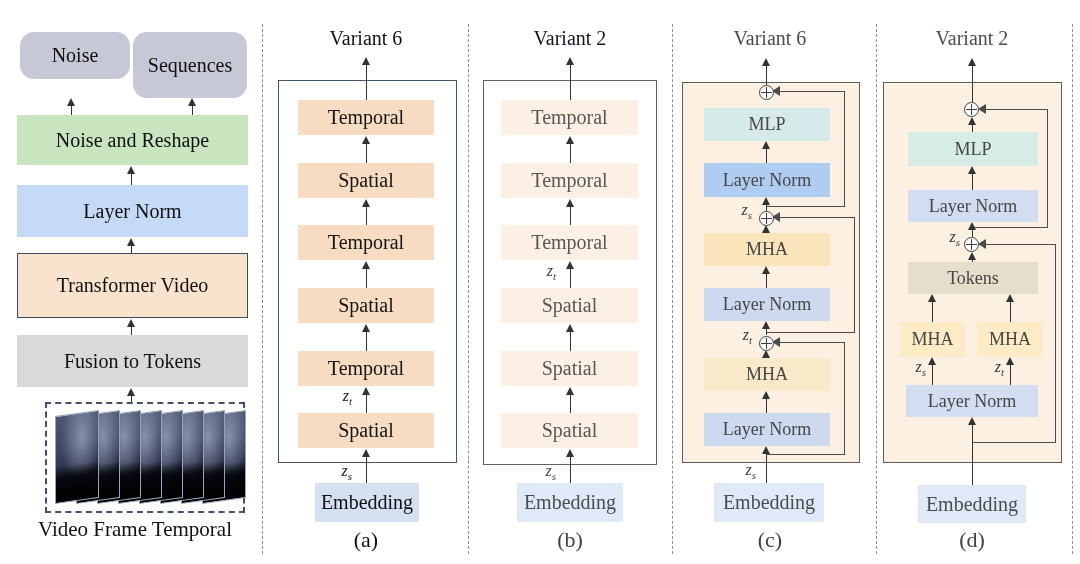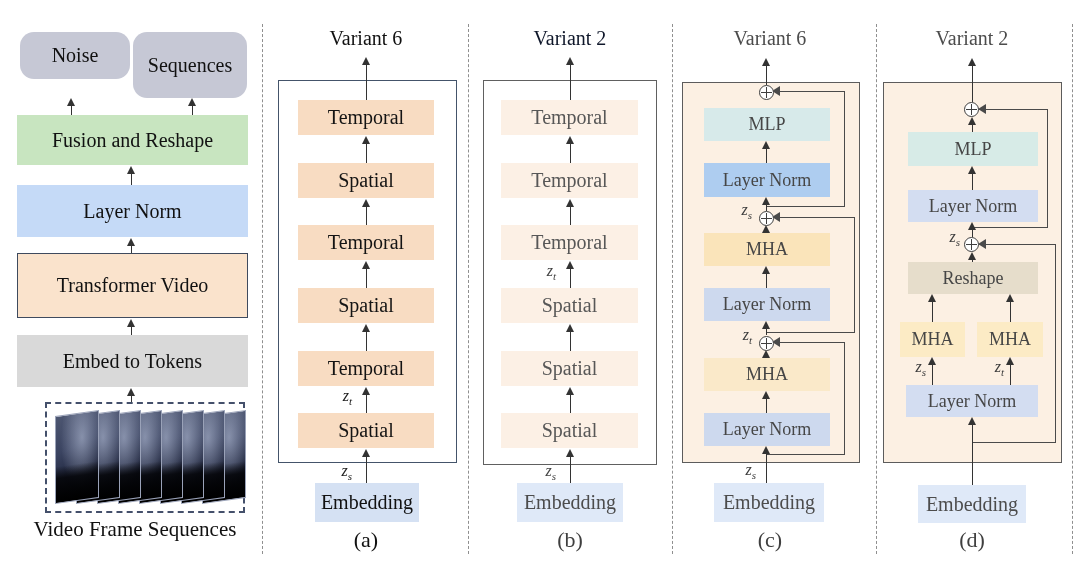--- a/index.html
+++ b/index.html
@@ -56,47 +56,47 @@
   <div>
     <div class="box lleft" style="left:20px;top:32px;width:110px;height:47px;background:#c6c8d5;border-radius:14px;">
         <span>Noise</span>
       </div>
     <div class="box lleft" style="left:133px;top:32px;width:114px;height:66px;background:#c6c8d5;border-radius:14px;">
         <span>Sequences</span>
       </div>
     <div class="arr" style="left:71px;top:105px;height:10px"></div>
     <div class="arr" style="left:192px;top:105px;height:10px"></div>
     <div class="box lleft" style="left:17px;top:115px;width:231px;height:50px;background:#c8e5c0;">
-        <span>Fusion and Reshape</span>
+        <span>Noise and Reshape</span>
       </div>
     <div class="arr" style="left:131px;top:173px;height:12px"></div>
     <div class="box lleft" style="left:17px;top:185px;width:231px;height:52px;background:#c5daf7;">
         <span>Layer Norm</span>
       </div>
     <div class="arr" style="left:131px;top:245px;height:8px"></div>
     <div class="box lleft" style="left:17px;top:253px;width:231px;height:65px;background:#fae3cc;border:1.8px solid #3e4a5e;">
         <span>Transformer Video</span>
       </div>
     <div class="arr" style="left:131px;top:326px;height:9px"></div>
     <div class="box lleft" style="left:17px;top:335px;width:231px;height:52px;background:#d9d9d9;">
-        <span>Embed to Tokens</span>
+        <span>Fusion to Tokens</span>
       </div>
     <div class="arr" style="left:131px;top:395px;height:7px"></div>
     <div class="framebox">
       <div class="frame" style="left:8px;z-index:8"></div>
       <div class="frame" style="left:29px;z-index:7"></div>
       <div class="frame" style="left:50px;z-index:6"></div>
       <div class="frame" style="left:71px;z-index:5"></div>
       <div class="frame" style="left:92px;z-index:4"></div>
       <div class="frame" style="left:113px;z-index:3"></div>
       <div class="frame" style="left:134px;z-index:2"></div>
       <div class="frame" style="left:155px;z-index:1"></div>
     </div>
     <div class="box" style="left:10px;top:514px;width:250px;height:30px;font-size:21px;color:#111;">
-        <span>Video Frame Sequences</span>
+        <span>Video Frame Temporal</span>
       </div>
   </div>
 
   <div>
     <div class="title" style="left:306px;top:27px;color:#111;">Variant 6</div>
     <div class="box vbox1" style="left:278px;top:80px;width:179px;height:383px;"></div>
     <div class="arr" style="left:366px;top:64px;height:36px"></div>
     <div class="box blk1" style="left:298px;top:100px;width:136px;height:35px">
         <span>Temporal</span>
       </div>
@@ -225,21 +225,21 @@
     <div class="arr" style="left:972px;top:124px;height:8px"></div>
     <div class="box sml" style="left:908px;top:190px;width:130px;height:32px;background:#d3ddf1;">
         <span>Layer Norm</span>
       </div>
     <div class="arr" style="left:972px;top:173px;height:17px"></div>
     <div class="arr" style="left:972px;top:229px;height:8px"></div>
     <span class="zlab" style="left:928px;top:228px;width:32px;color:#3d3d3d;"><span>z</span><span class="zsub">s</span></span>
     <div class="oplus" style="left:964px;top:237px"></div>
     <div class="arr" style="left:972px;top:259px;height:3px"></div>
     <div class="box sml" style="left:908px;top:262px;width:130px;height:32px;background:#e6ddcb;">
-        <span>Reshape</span>
+        <span>Tokens</span>
       </div>
     <div class="arr" style="left:932px;top:301px;height:21px"></div>
     <div class="arr" style="left:1010px;top:301px;height:21px"></div>
     <div class="box sml" style="left:900px;top:322px;width:65px;height:35px;background:#fcebc5;">
         <span>MHA</span>
       </div>
     <div class="box sml" style="left:977px;top:322px;width:66px;height:35px;background:#fcebc5;">
         <span>MHA</span>
       </div>
     <div class="arr" style="left:932px;top:364px;height:21px"></div>

